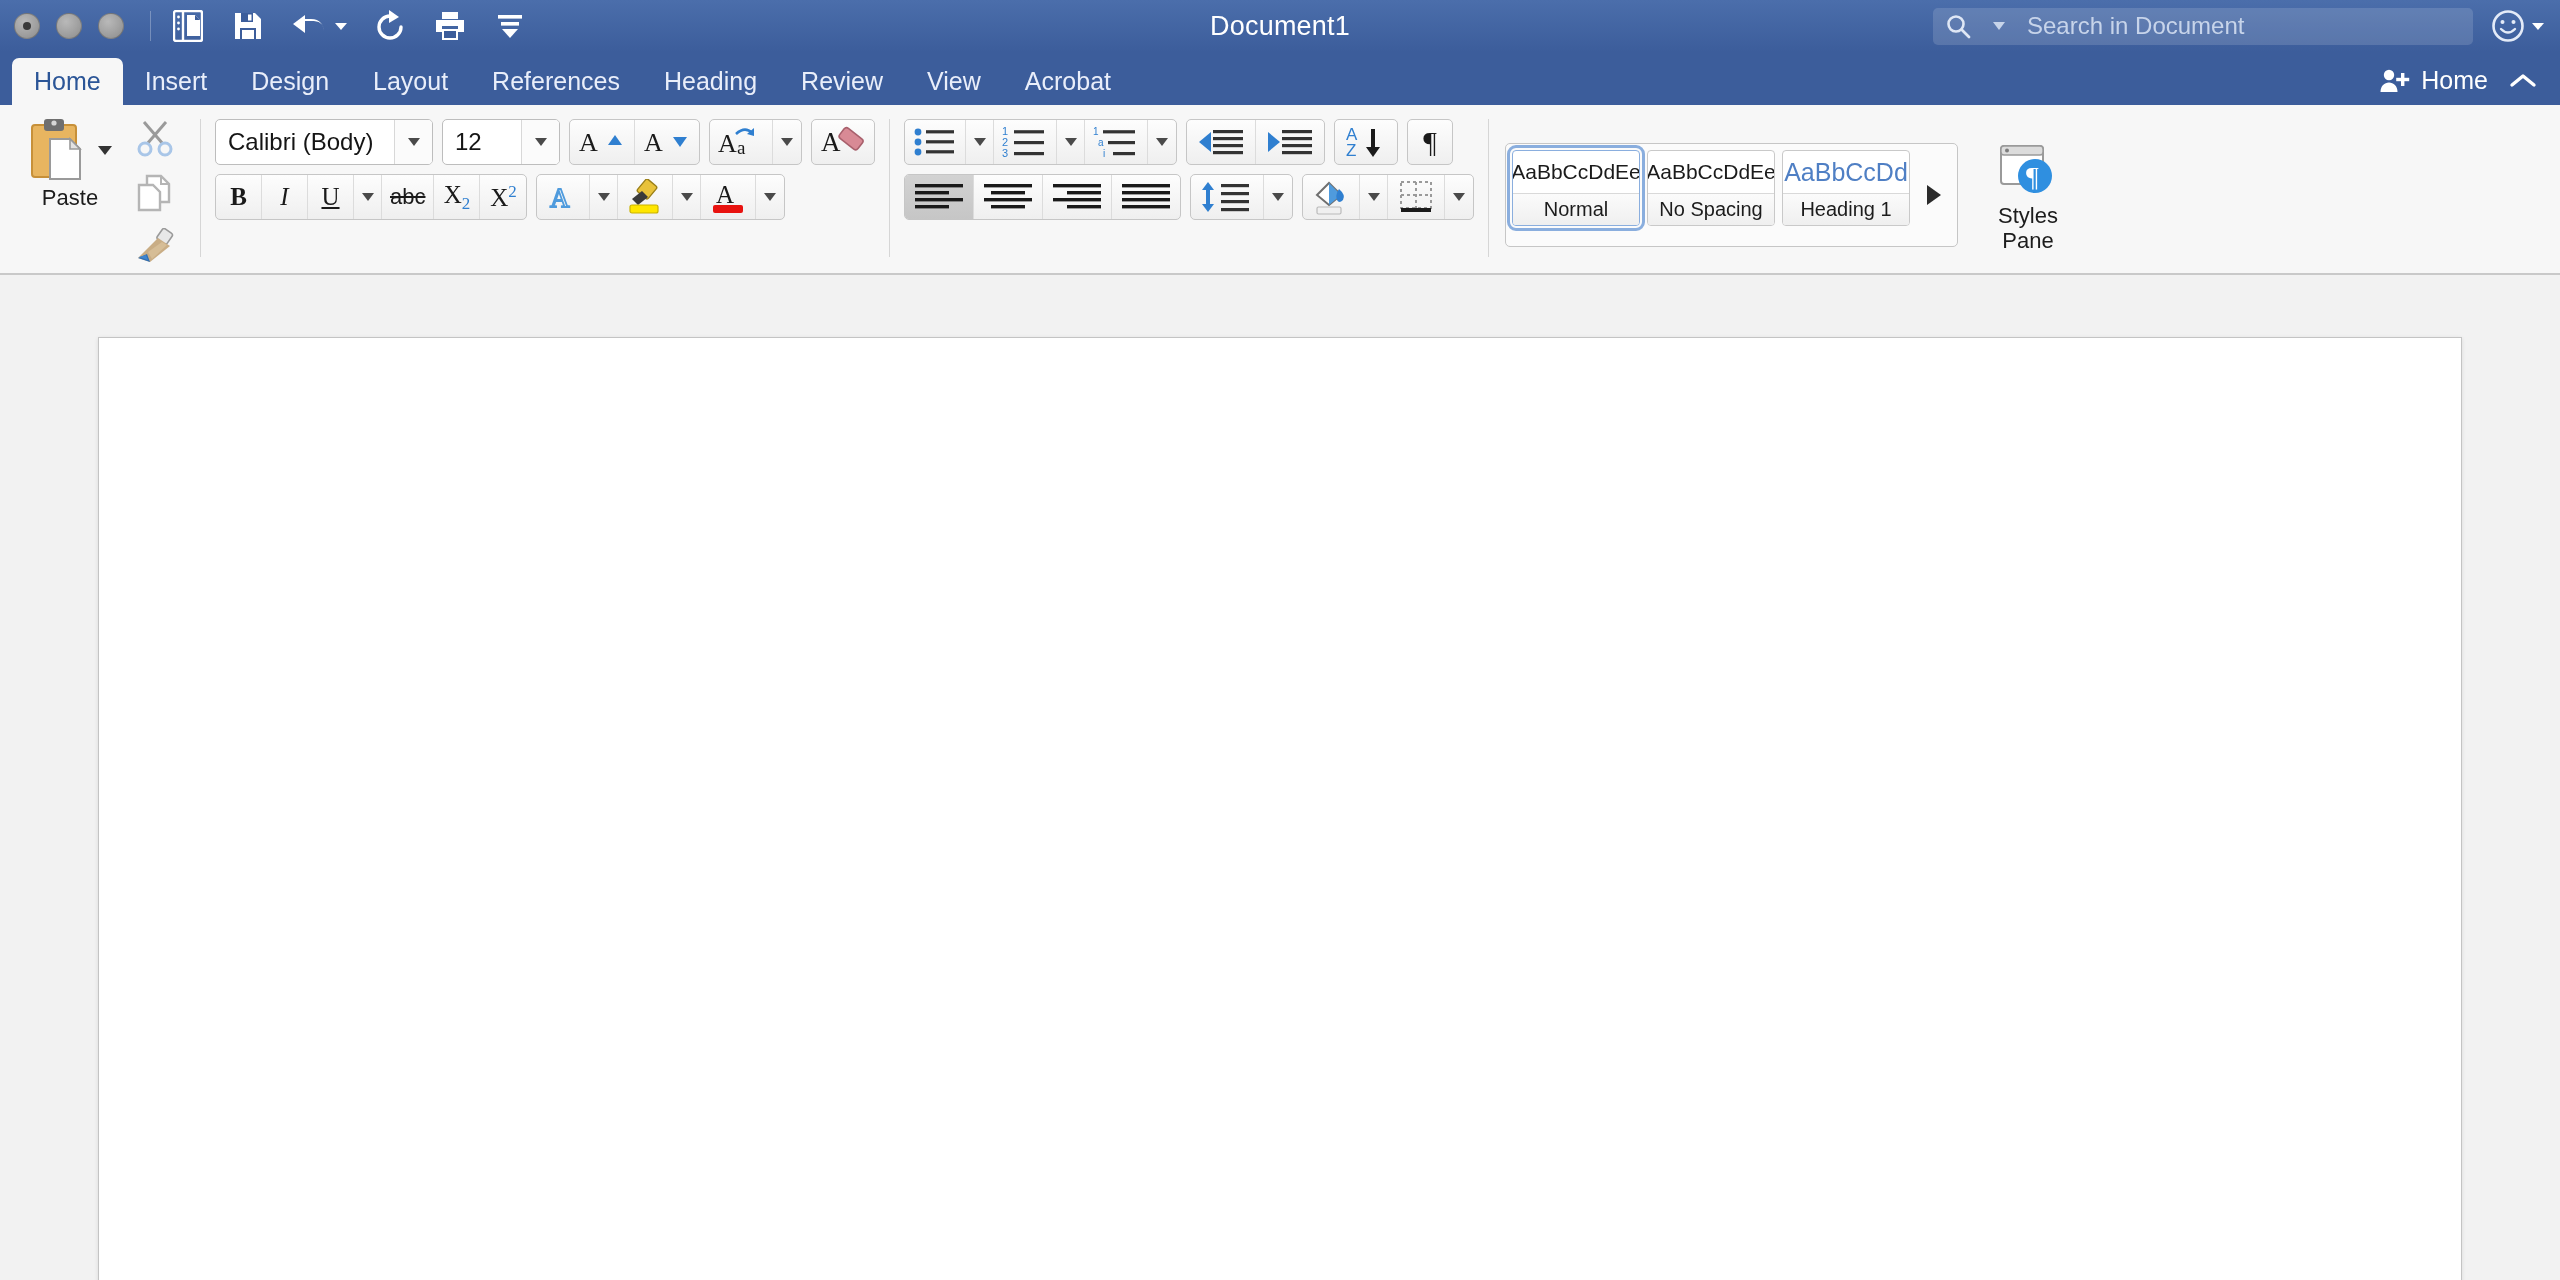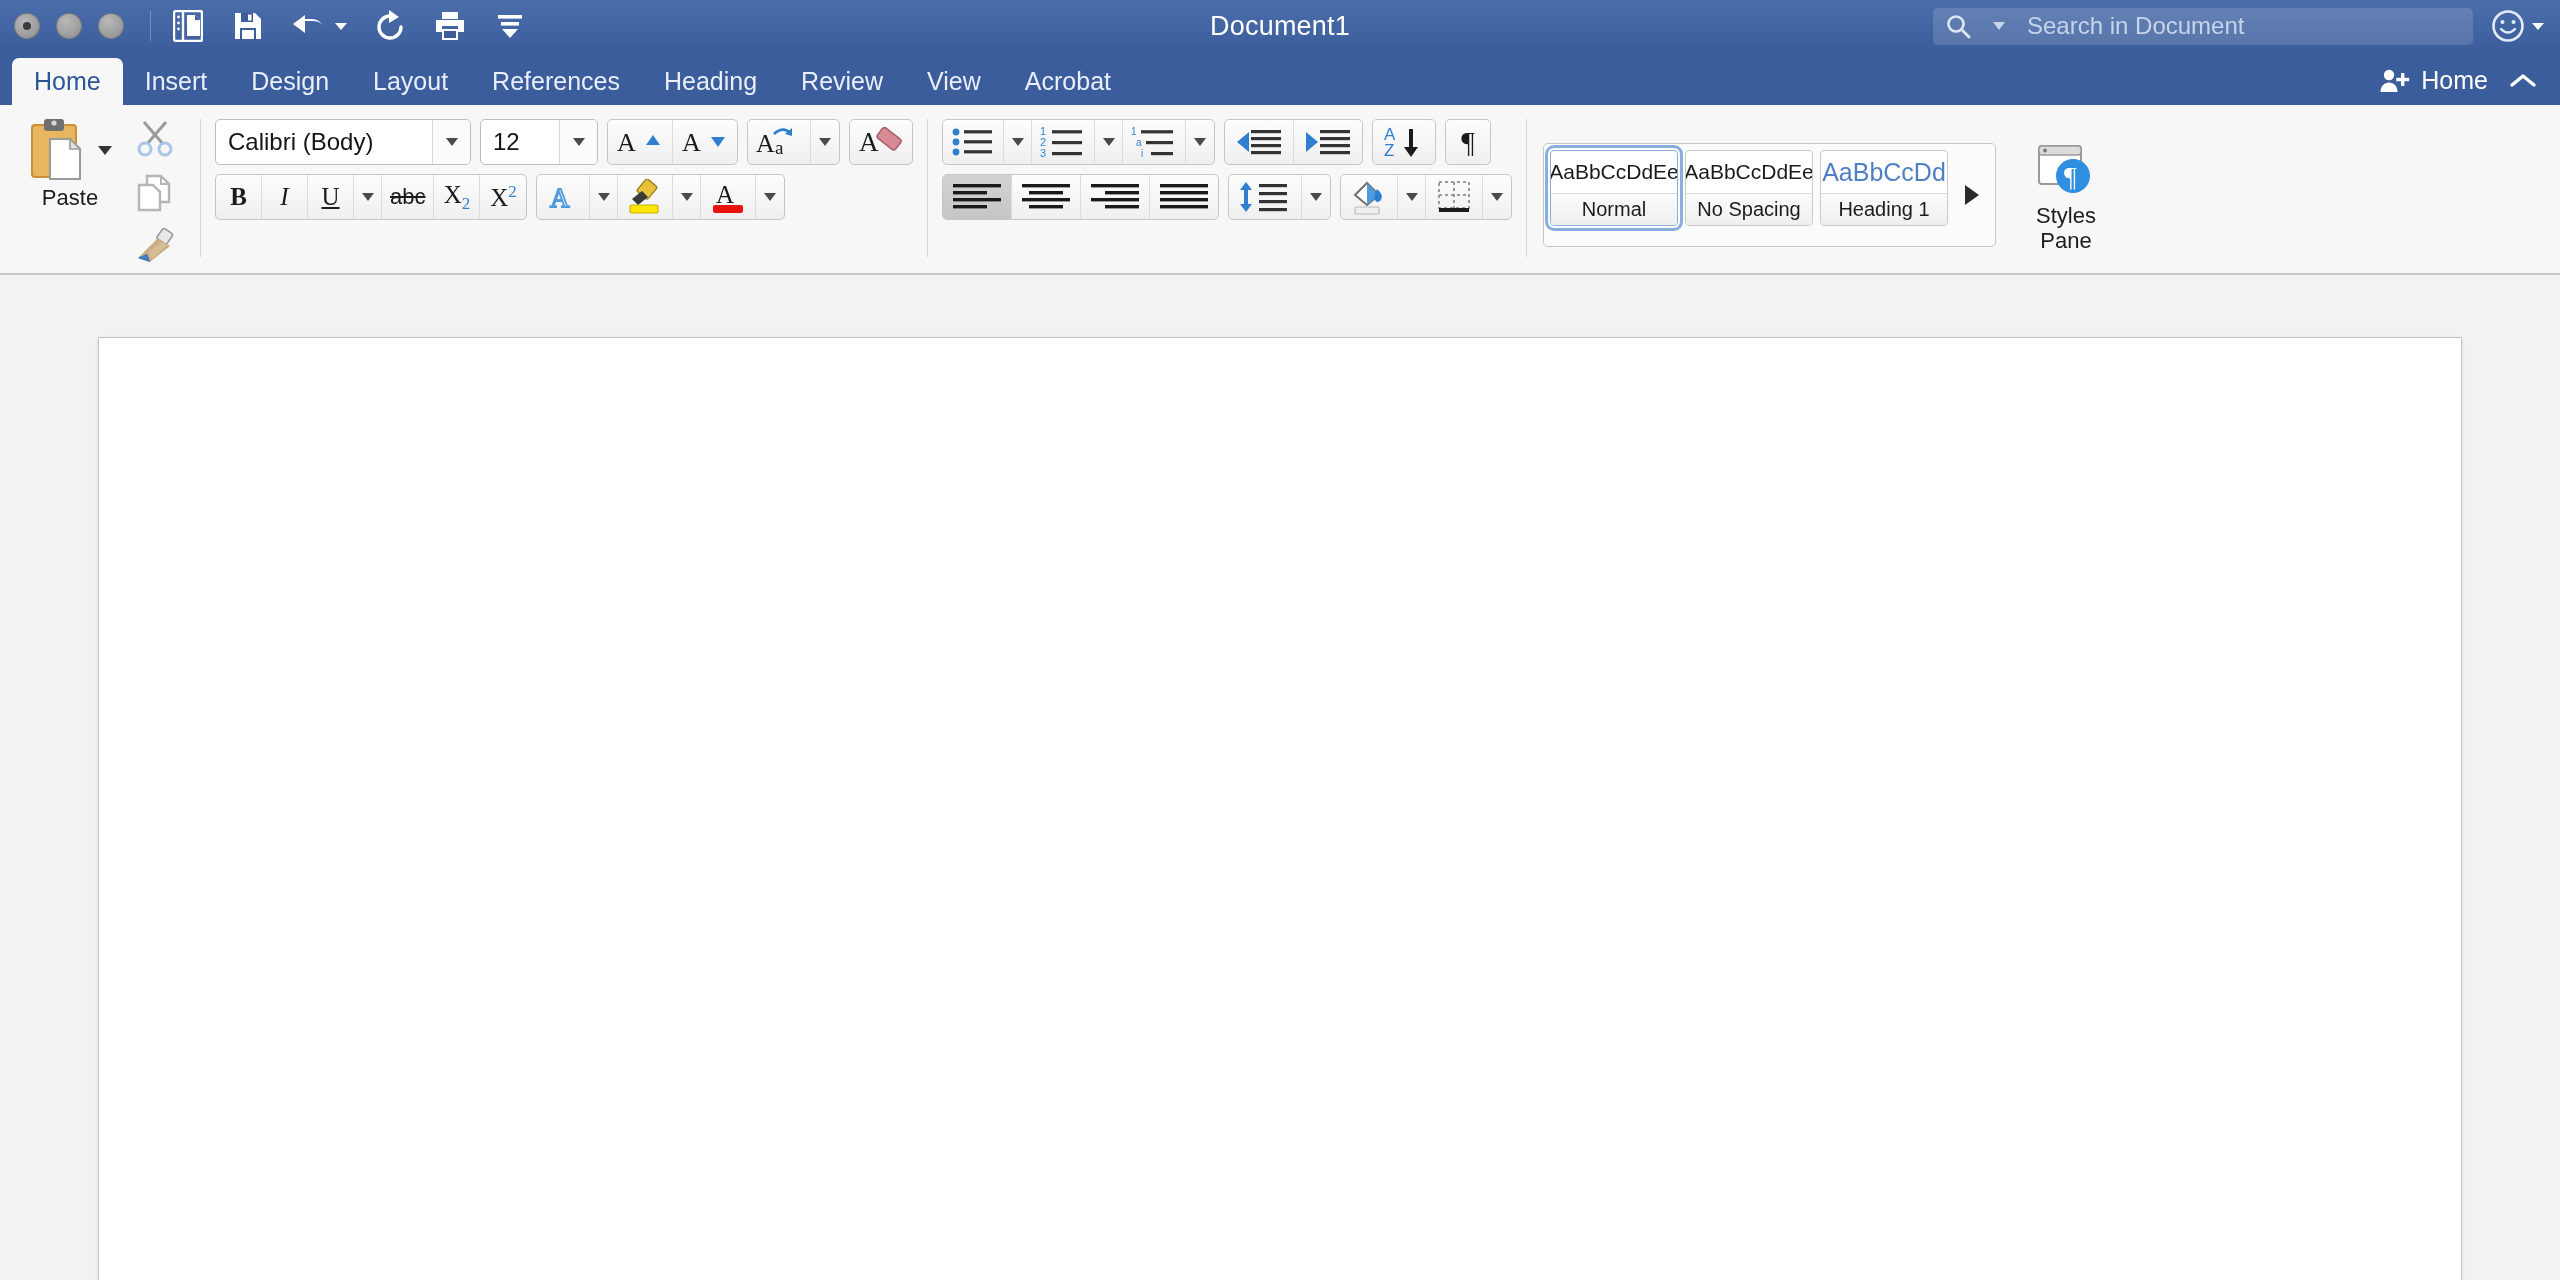--- a/index.html
+++ b/index.html
@@ -388,21 +388,21 @@
       </div>
     </div>
   </div>
 
   <div class="group-divider"></div>
 
   <div class="group">
     <div class="rows">
 
       <div class="row">
-        <div class="combo" style="width:256px">
+        <div class="combo" style="width:218px">
           <div class="cval">Calibri (Body)</div>
           <div class="cbtn">
             <div class="caret-sm"></div>
           </div>
         </div>
 
         <div class="combo" style="width:118px">
           <div class="cval">12</div>
           <div class="cbtn">
             <div class="caret-sm"></div>

